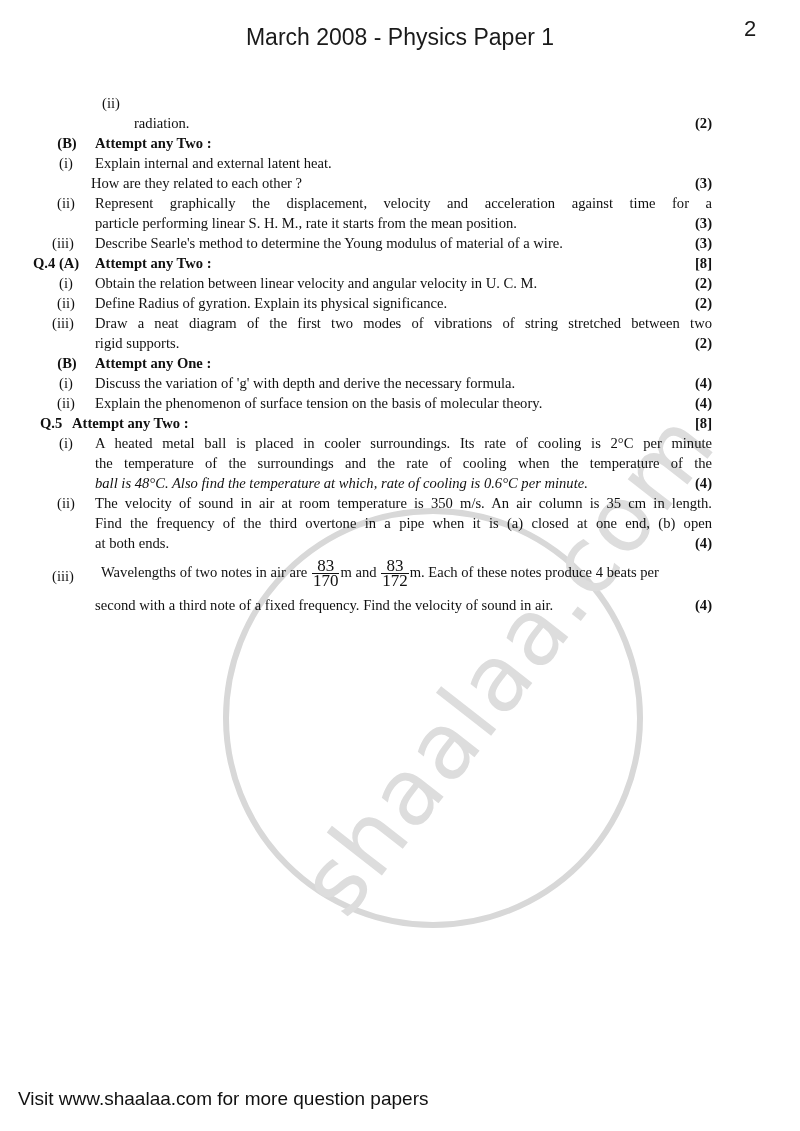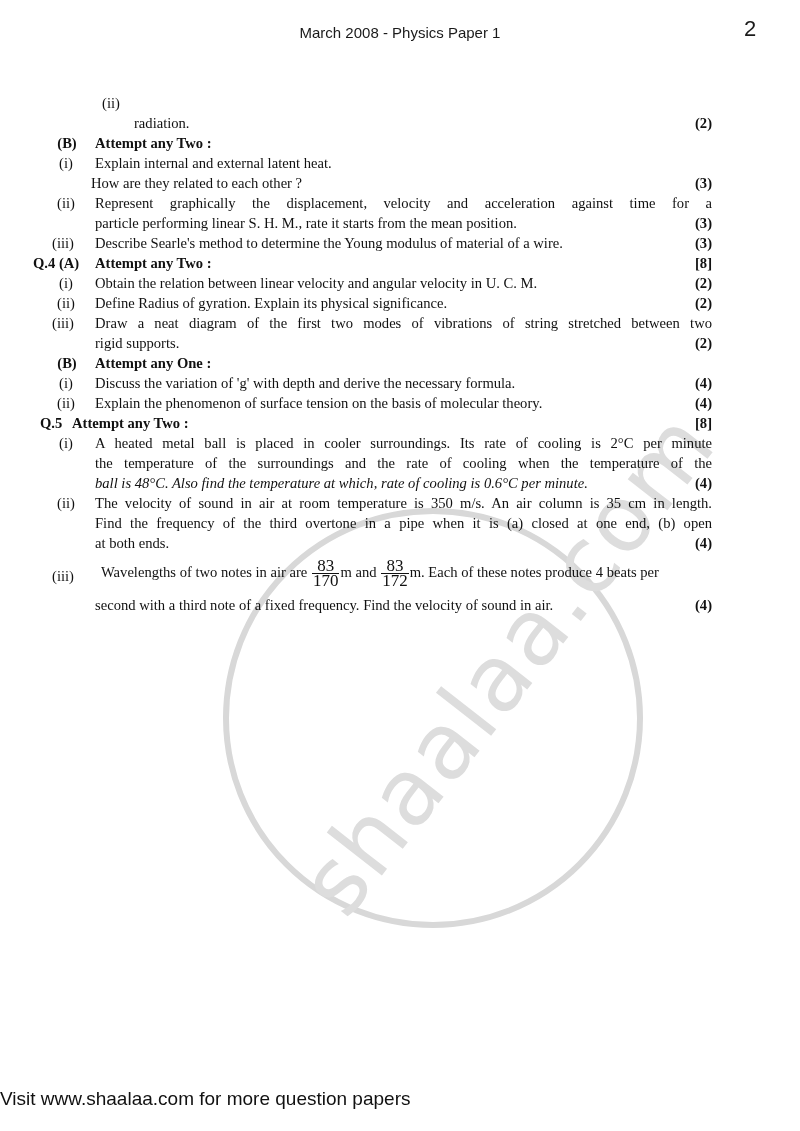--- a/index.html
+++ b/index.html
@@ -1,36 +1,36 @@
 <!DOCTYPE html>
 <html><head>
 <meta charset="utf-8">
 <style>
   html, body { margin: 0; padding: 0; background: #ffffff; }
   body { width: 800px; height: 1131px; position: relative; overflow: hidden; color: #111; }
   .header-title { position: absolute; top: 24px; left: 0; width: 800px; text-align: center;
-    font-family: "Liberation Sans", sans-serif; font-size: 15px; color: #1a1a1a; }
+    font-family: "Liberation Sans", sans-serif; font-size: 23px; color: #1a1a1a; }
   .page-num { position: absolute; top: 16px; left: 744px; font-family: "Liberation Sans", sans-serif;
     font-size: 22px; color: #1a1a1a; }
   .content { position: absolute; top: 93px; left: 0; width: 800px;
     font-family: "Liberation Serif", serif; font-size: 14.6px; line-height: 20px; }
   .row { position: relative; height: 20px; white-space: nowrap; }
   .lbl { position: absolute; text-align: center; }
   .txt { position: absolute; }
   .marks { position: absolute; right: 88px; font-weight: bold; }
   .b { font-weight: bold; }
   .just { text-align: justify; text-align-last: justify; white-space: normal; }
   .frac { display: inline-block; vertical-align: middle; text-align: center; font-size: 17px; line-height: 14px; margin: 0 1px; }
   .frac .num { display: block; border-bottom: 1px solid #111; padding: 0 1px; }
   .frac .den { display: block; padding: 0 1px; }
   .watermark-circle { position: absolute; left: 223px; top: 508px; width: 420px; height: 420px;
     border: 6px solid #d8d8d8; border-radius: 50%; box-sizing: border-box; pointer-events: none; }
   .watermark-text { position: absolute; left: 205px; top: 610px; transform: rotate(-52deg); transform-origin: center;
     font-family: "DejaVu Sans", sans-serif; font-size: 92px; color: #dddddd; pointer-events: none; letter-spacing: 2px; }
-  .footer { position: absolute; top: 1088px; left: 0; font-family: "Liberation Sans", sans-serif;
+  .footer { position: absolute; top: 1088px; left: 18px; font-family: "Liberation Sans", sans-serif;
     font-size: 19px; color: #111; }
 </style>
 </head>
 <body>
 
 <div class="watermark-circle"></div>
 <div class="watermark-text">shaalaa.com</div>
 
 <div class="header-title">March 2008 - Physics Paper 1</div>
 <div class="page-num">2</div>

